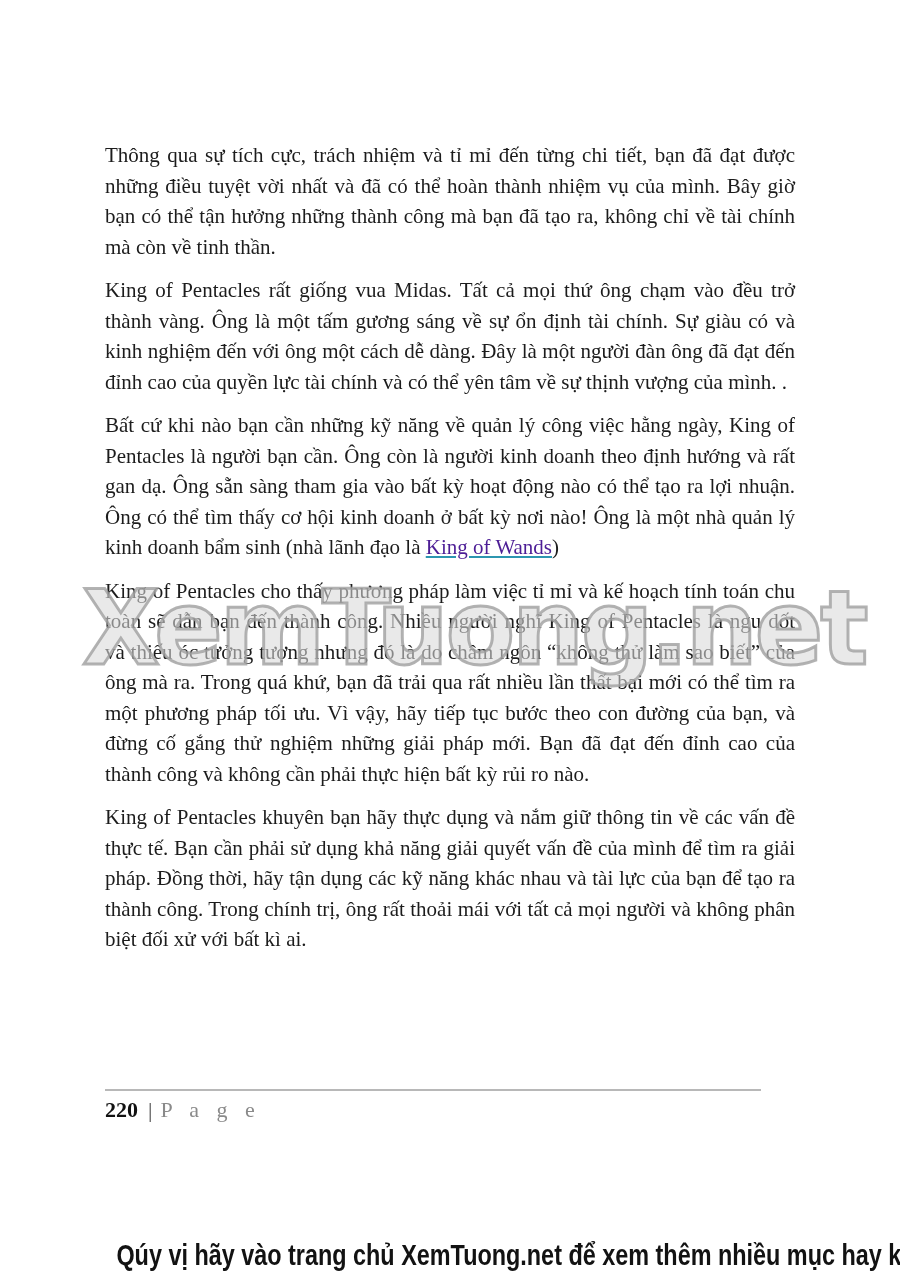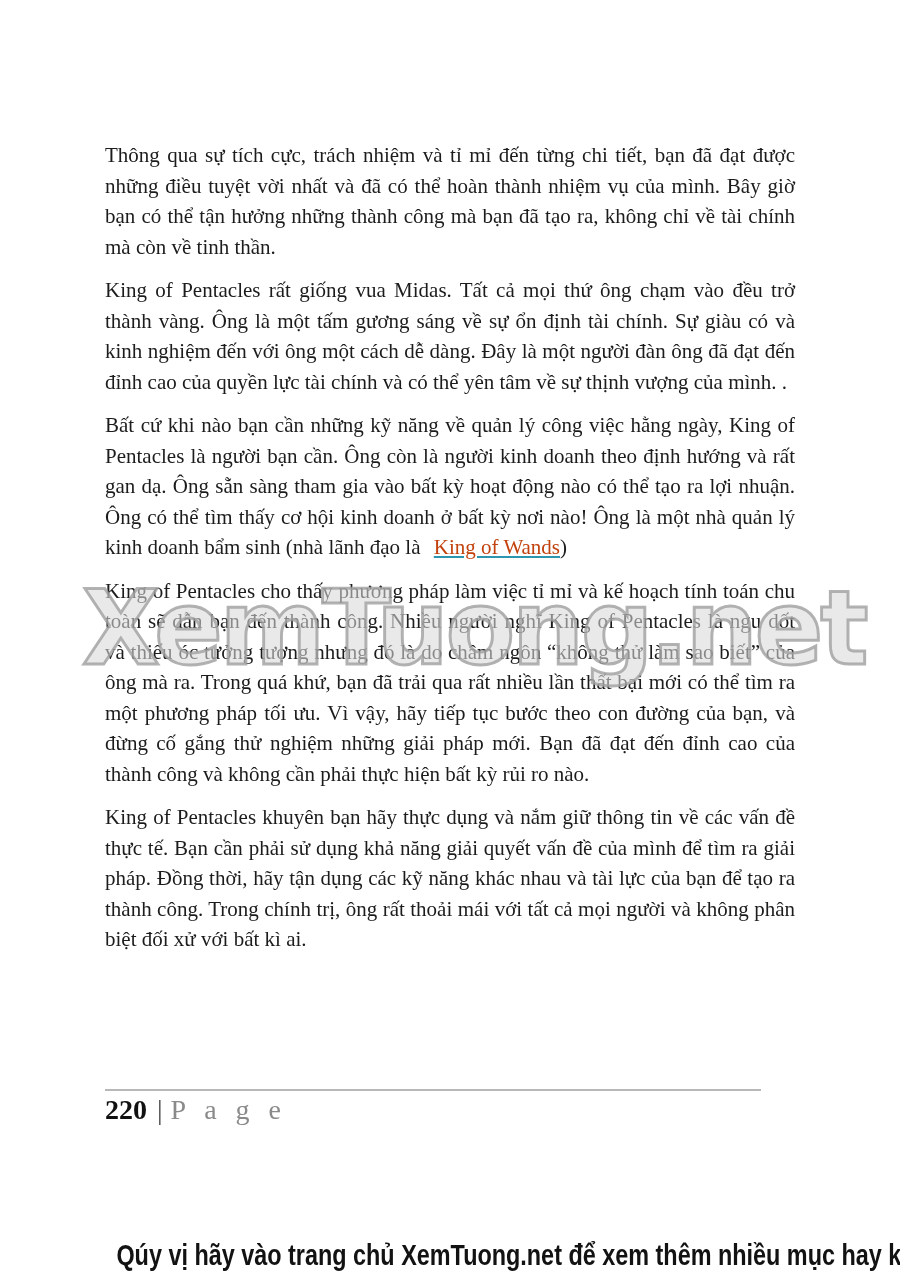--- a/index.html
+++ b/index.html
@@ -14,25 +14,24 @@
     position:absolute;
     left:105px; top:140px; width:690px;
     font-size:21px;
     line-height:30.5px;
     color:#1c1c1c;
     text-align:justify;
     z-index:1;
   }
   .page-text p{ margin:0 0 13px 0; }
   .hyperlink{
-    color:#c2410c;
+    color:#4c1d95;
     text-decoration:underline;
     text-decoration-color:#2c96b0;
     cursor:pointer;
-    margin-left:8px;
   }
   .watermark{
     position:absolute;
     left:82px; top:578px;
     width:740px;
     z-index:5;
     font-family:"DejaVu Sans", sans-serif;
     font-weight:bold;
     font-size:103px;
     line-height:100px;
@@ -49,21 +48,21 @@
     position:absolute;
     left:105px; top:1089px;
     width:656px; height:0;
     border-top:2px solid #b8b8b8;
     z-index:2;
   }
   .footer{
     position:absolute;
     left:105px; top:1096px;
     font-family:"Liberation Serif", serif;
-    font-size:28px;
+    font-size:22px;
     line-height:28px;
     z-index:2;
     white-space:nowrap;
   }
   .footer .page-num{ font-weight:bold; color:#111111; }
   .footer .sep{ color:#4a4a4a; margin:0 8px 0 10px; font-weight:normal; }
   .footer .page-word{ color:#8a8a8a; letter-spacing:6px; }
   .banner{
     position:absolute;
     left:0; right:0; bottom:2px;

